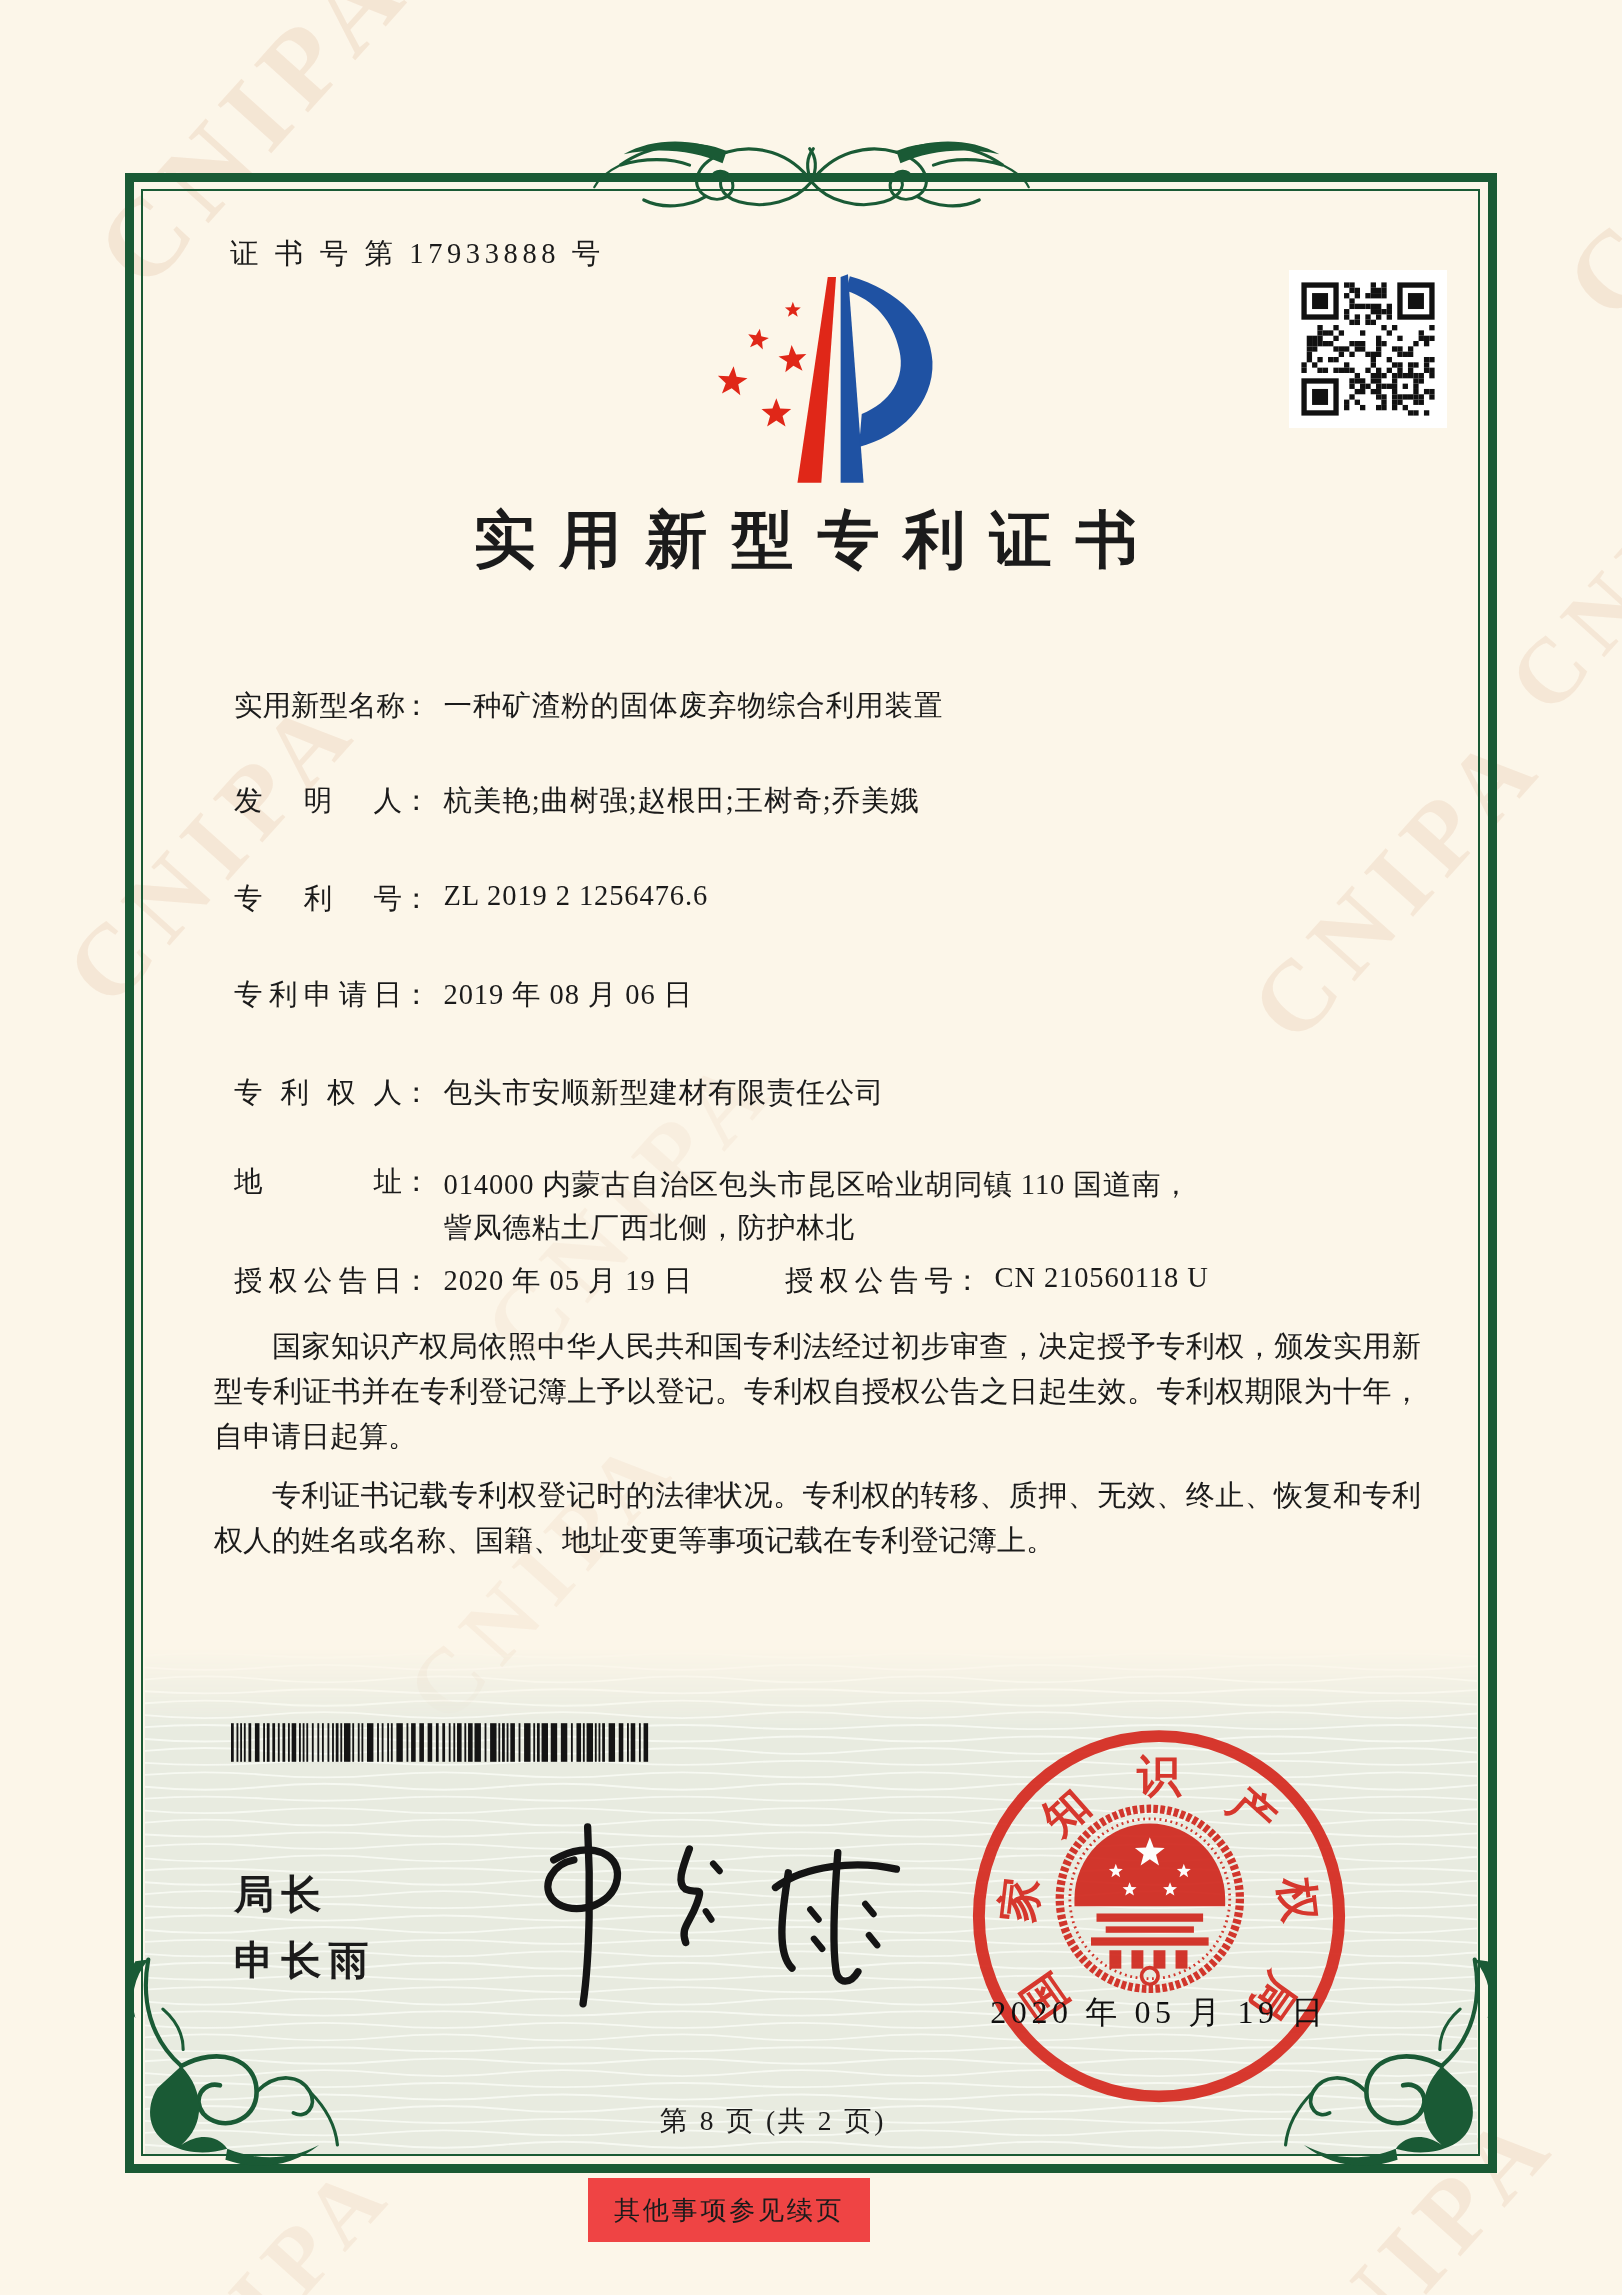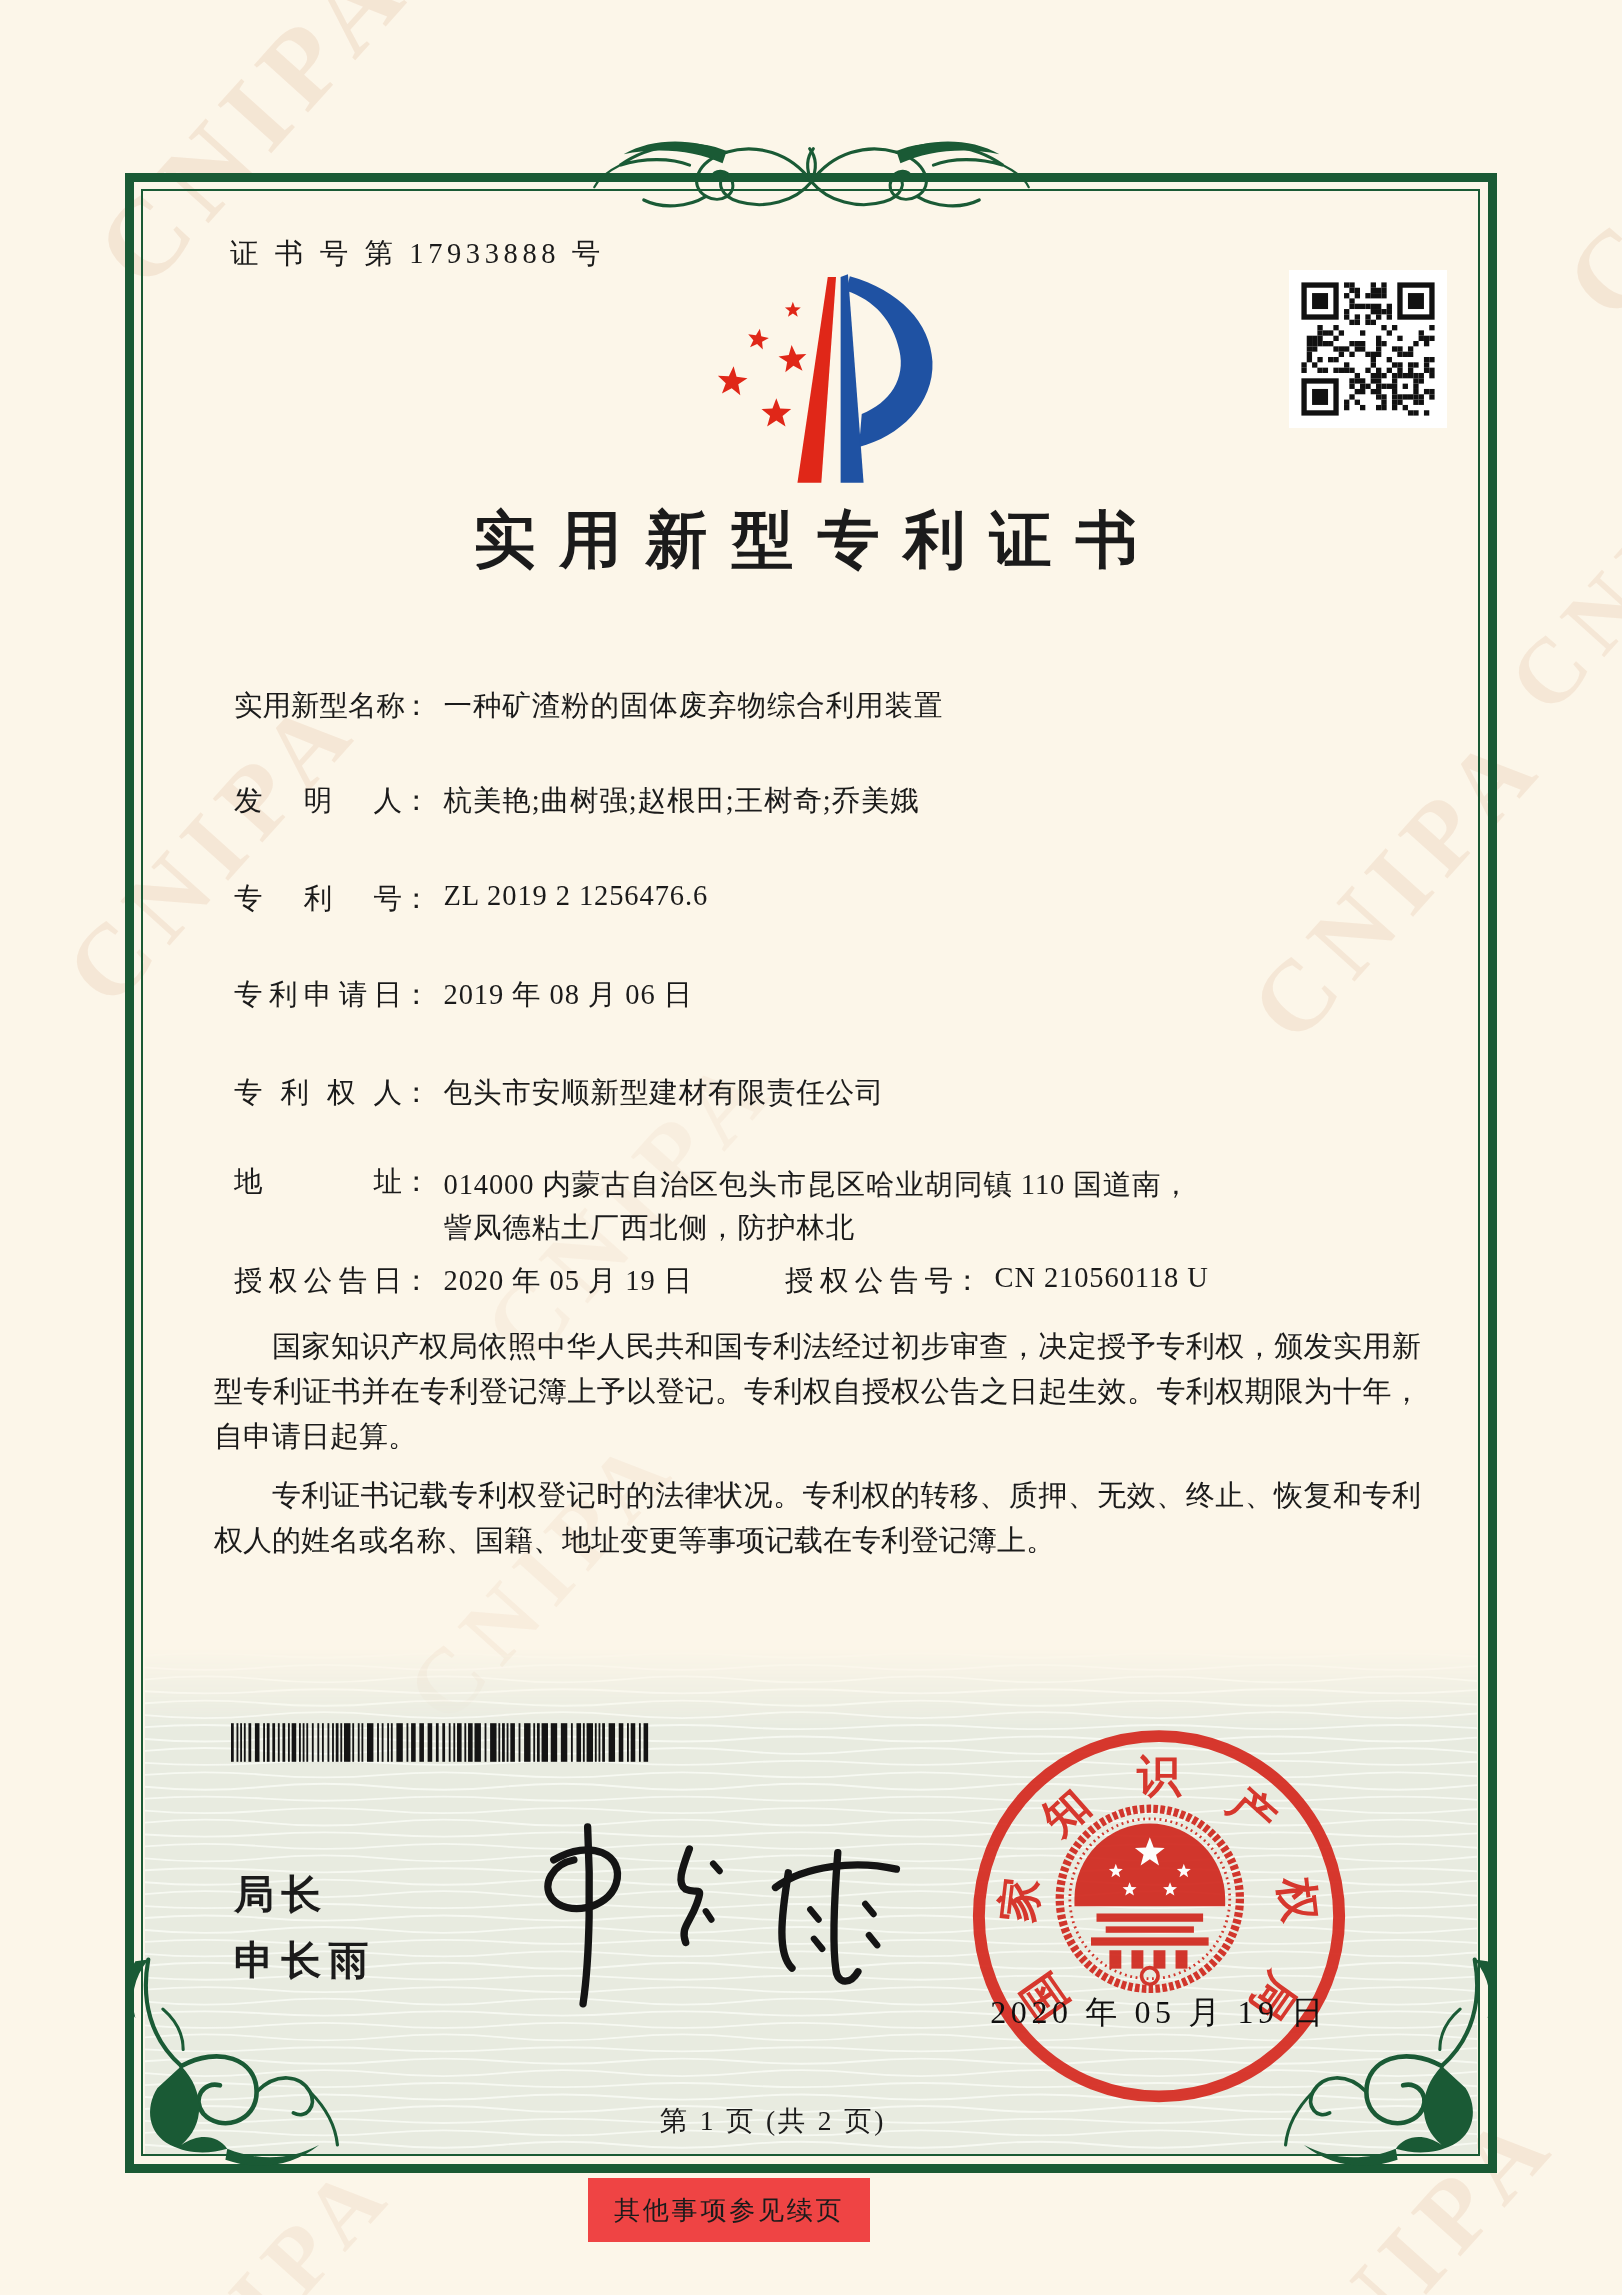--- a/index.html
+++ b/index.html
@@ -533,17 +533,17 @@
           <rect x="180" y="244" width="13" height="20"></rect>
           <rect x="204" y="244" width="13" height="20"></rect>
           <rect x="228" y="244" width="13" height="20"></rect>
           <circle cx="200" cy="272" r="9" fill="none" stroke="#d0271d" stroke-width="4"></circle>
         </g>
       </g>
     </g>
   </svg>
   <div class="seal-date">2020 年 05 月 19 日</div>
 
-  <div class="page-info">第 1 页 (共 2 页)</div>
+  <div class="page-info">第 8 页 (共 2 页)</div>
   <div class="footer-note">其他事项参见续页</div>
 
 </div>
 
 
 </body></html>

